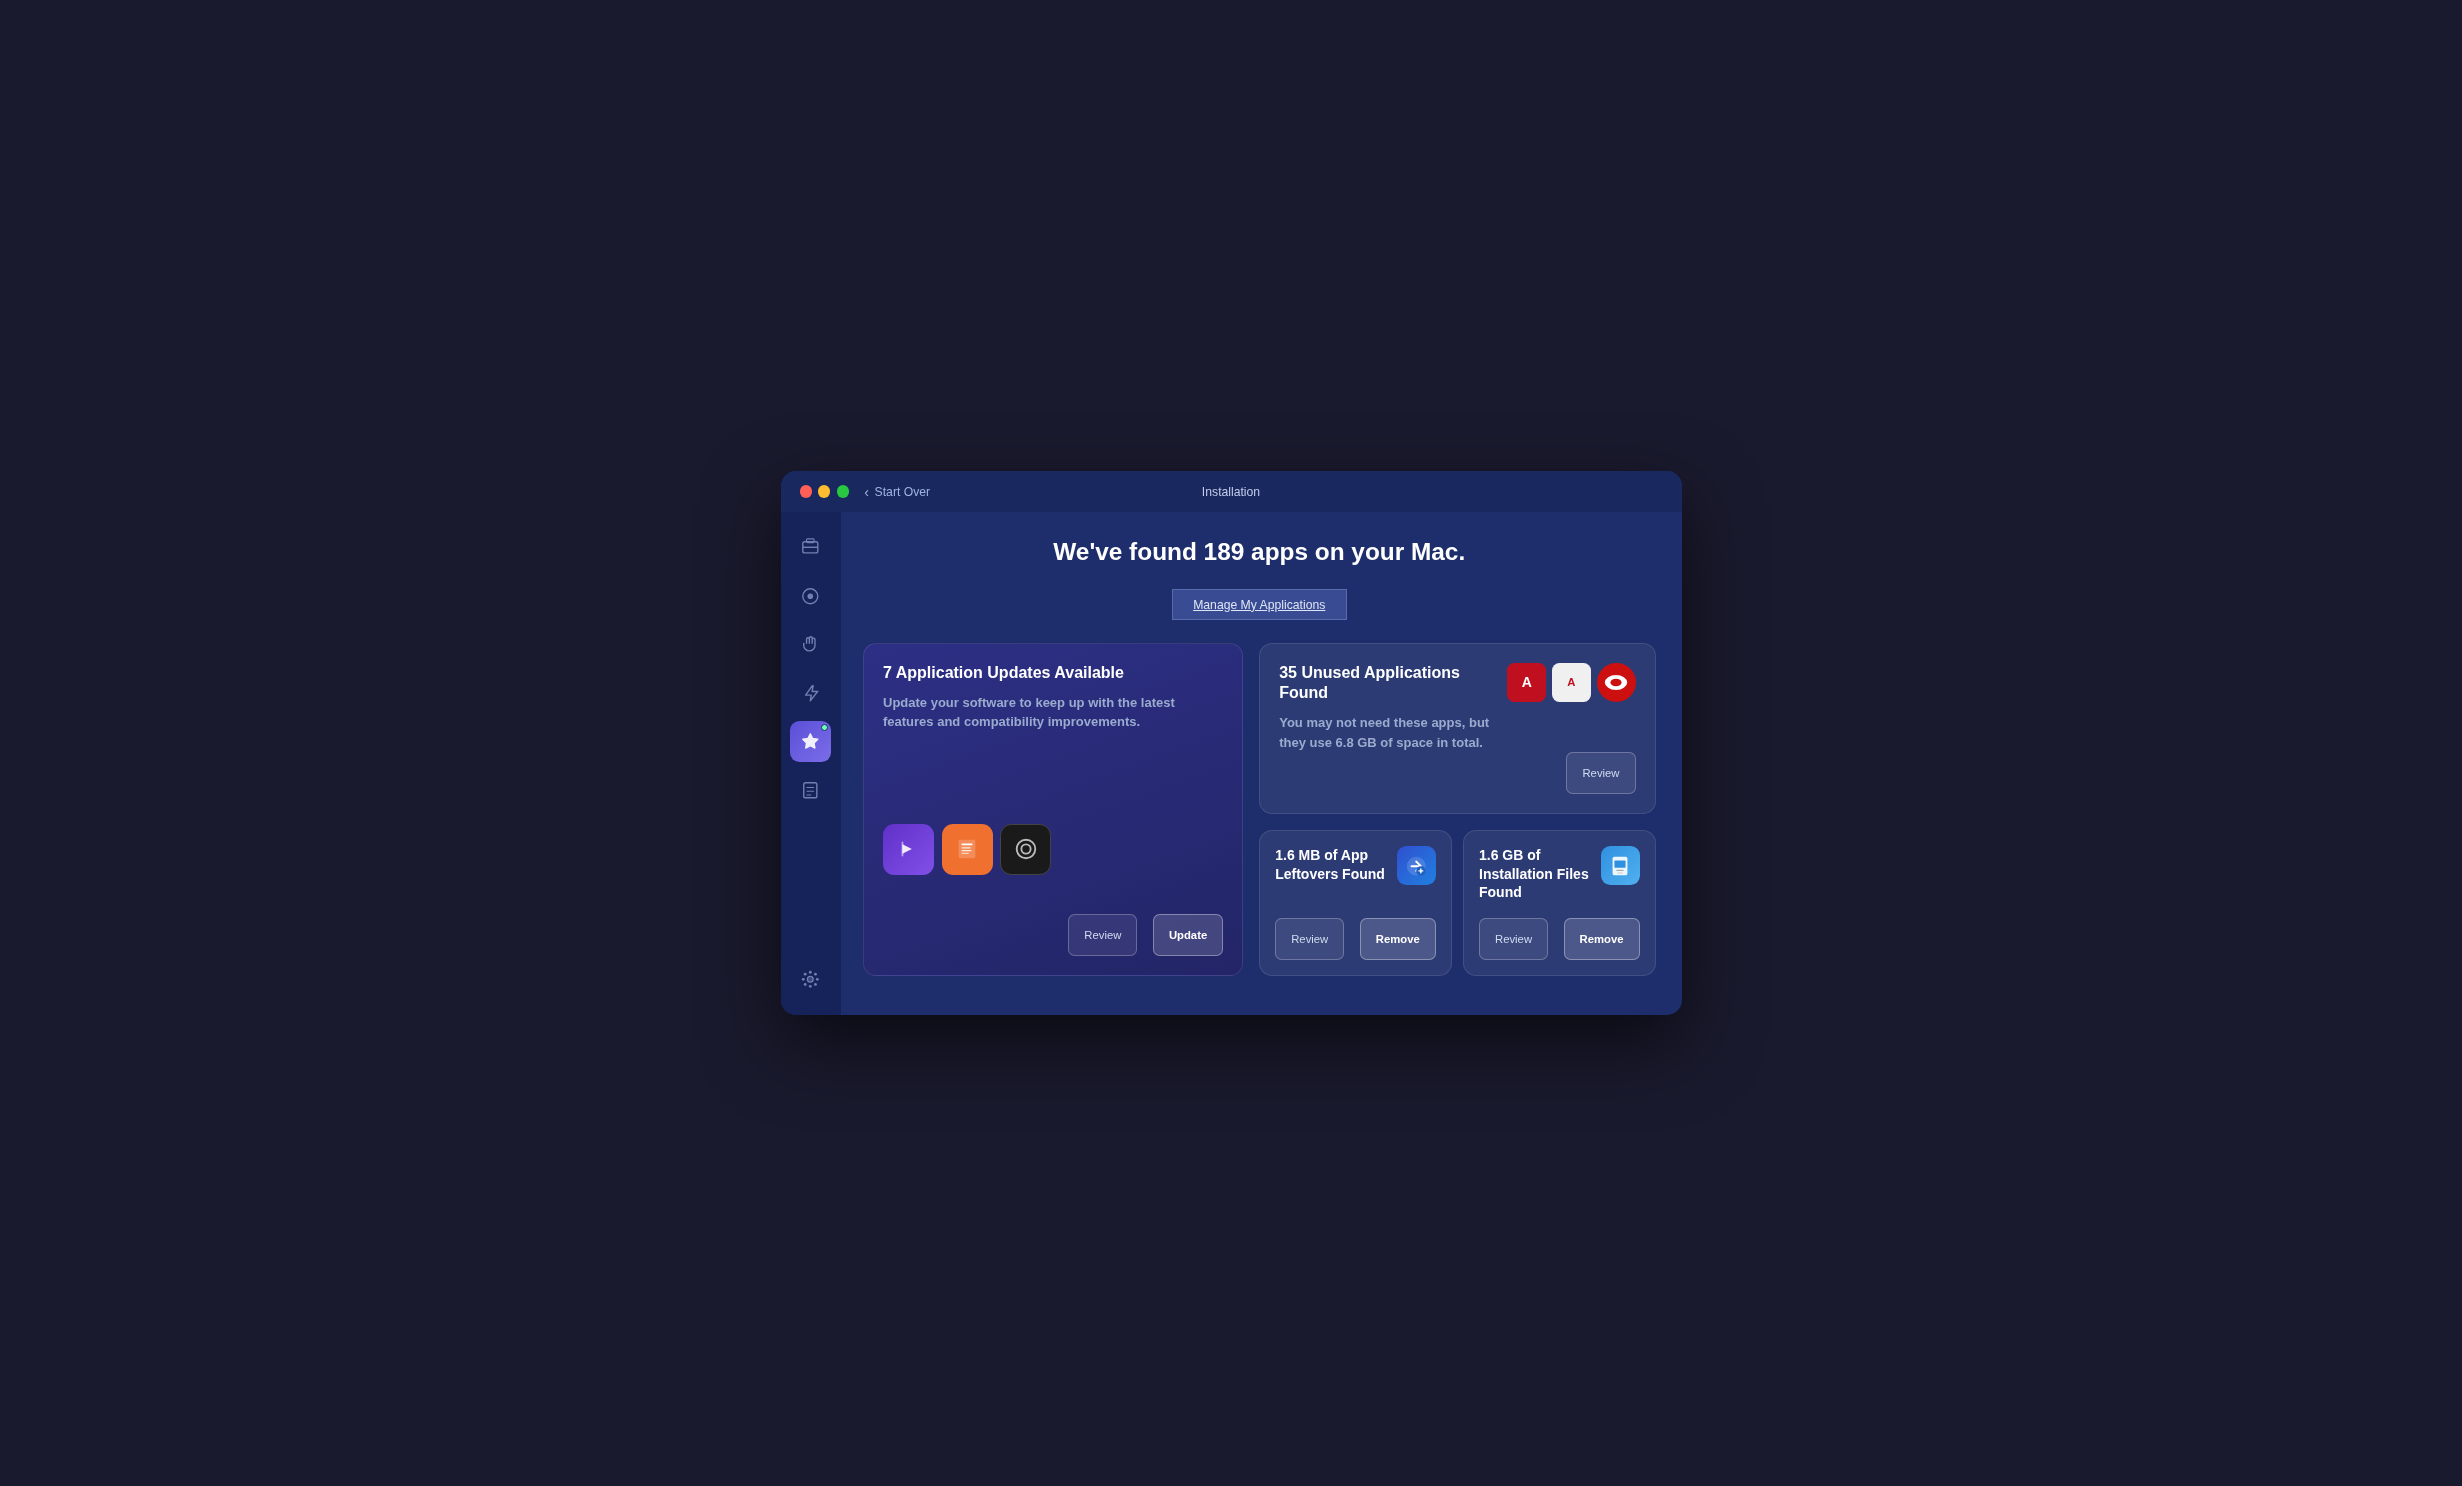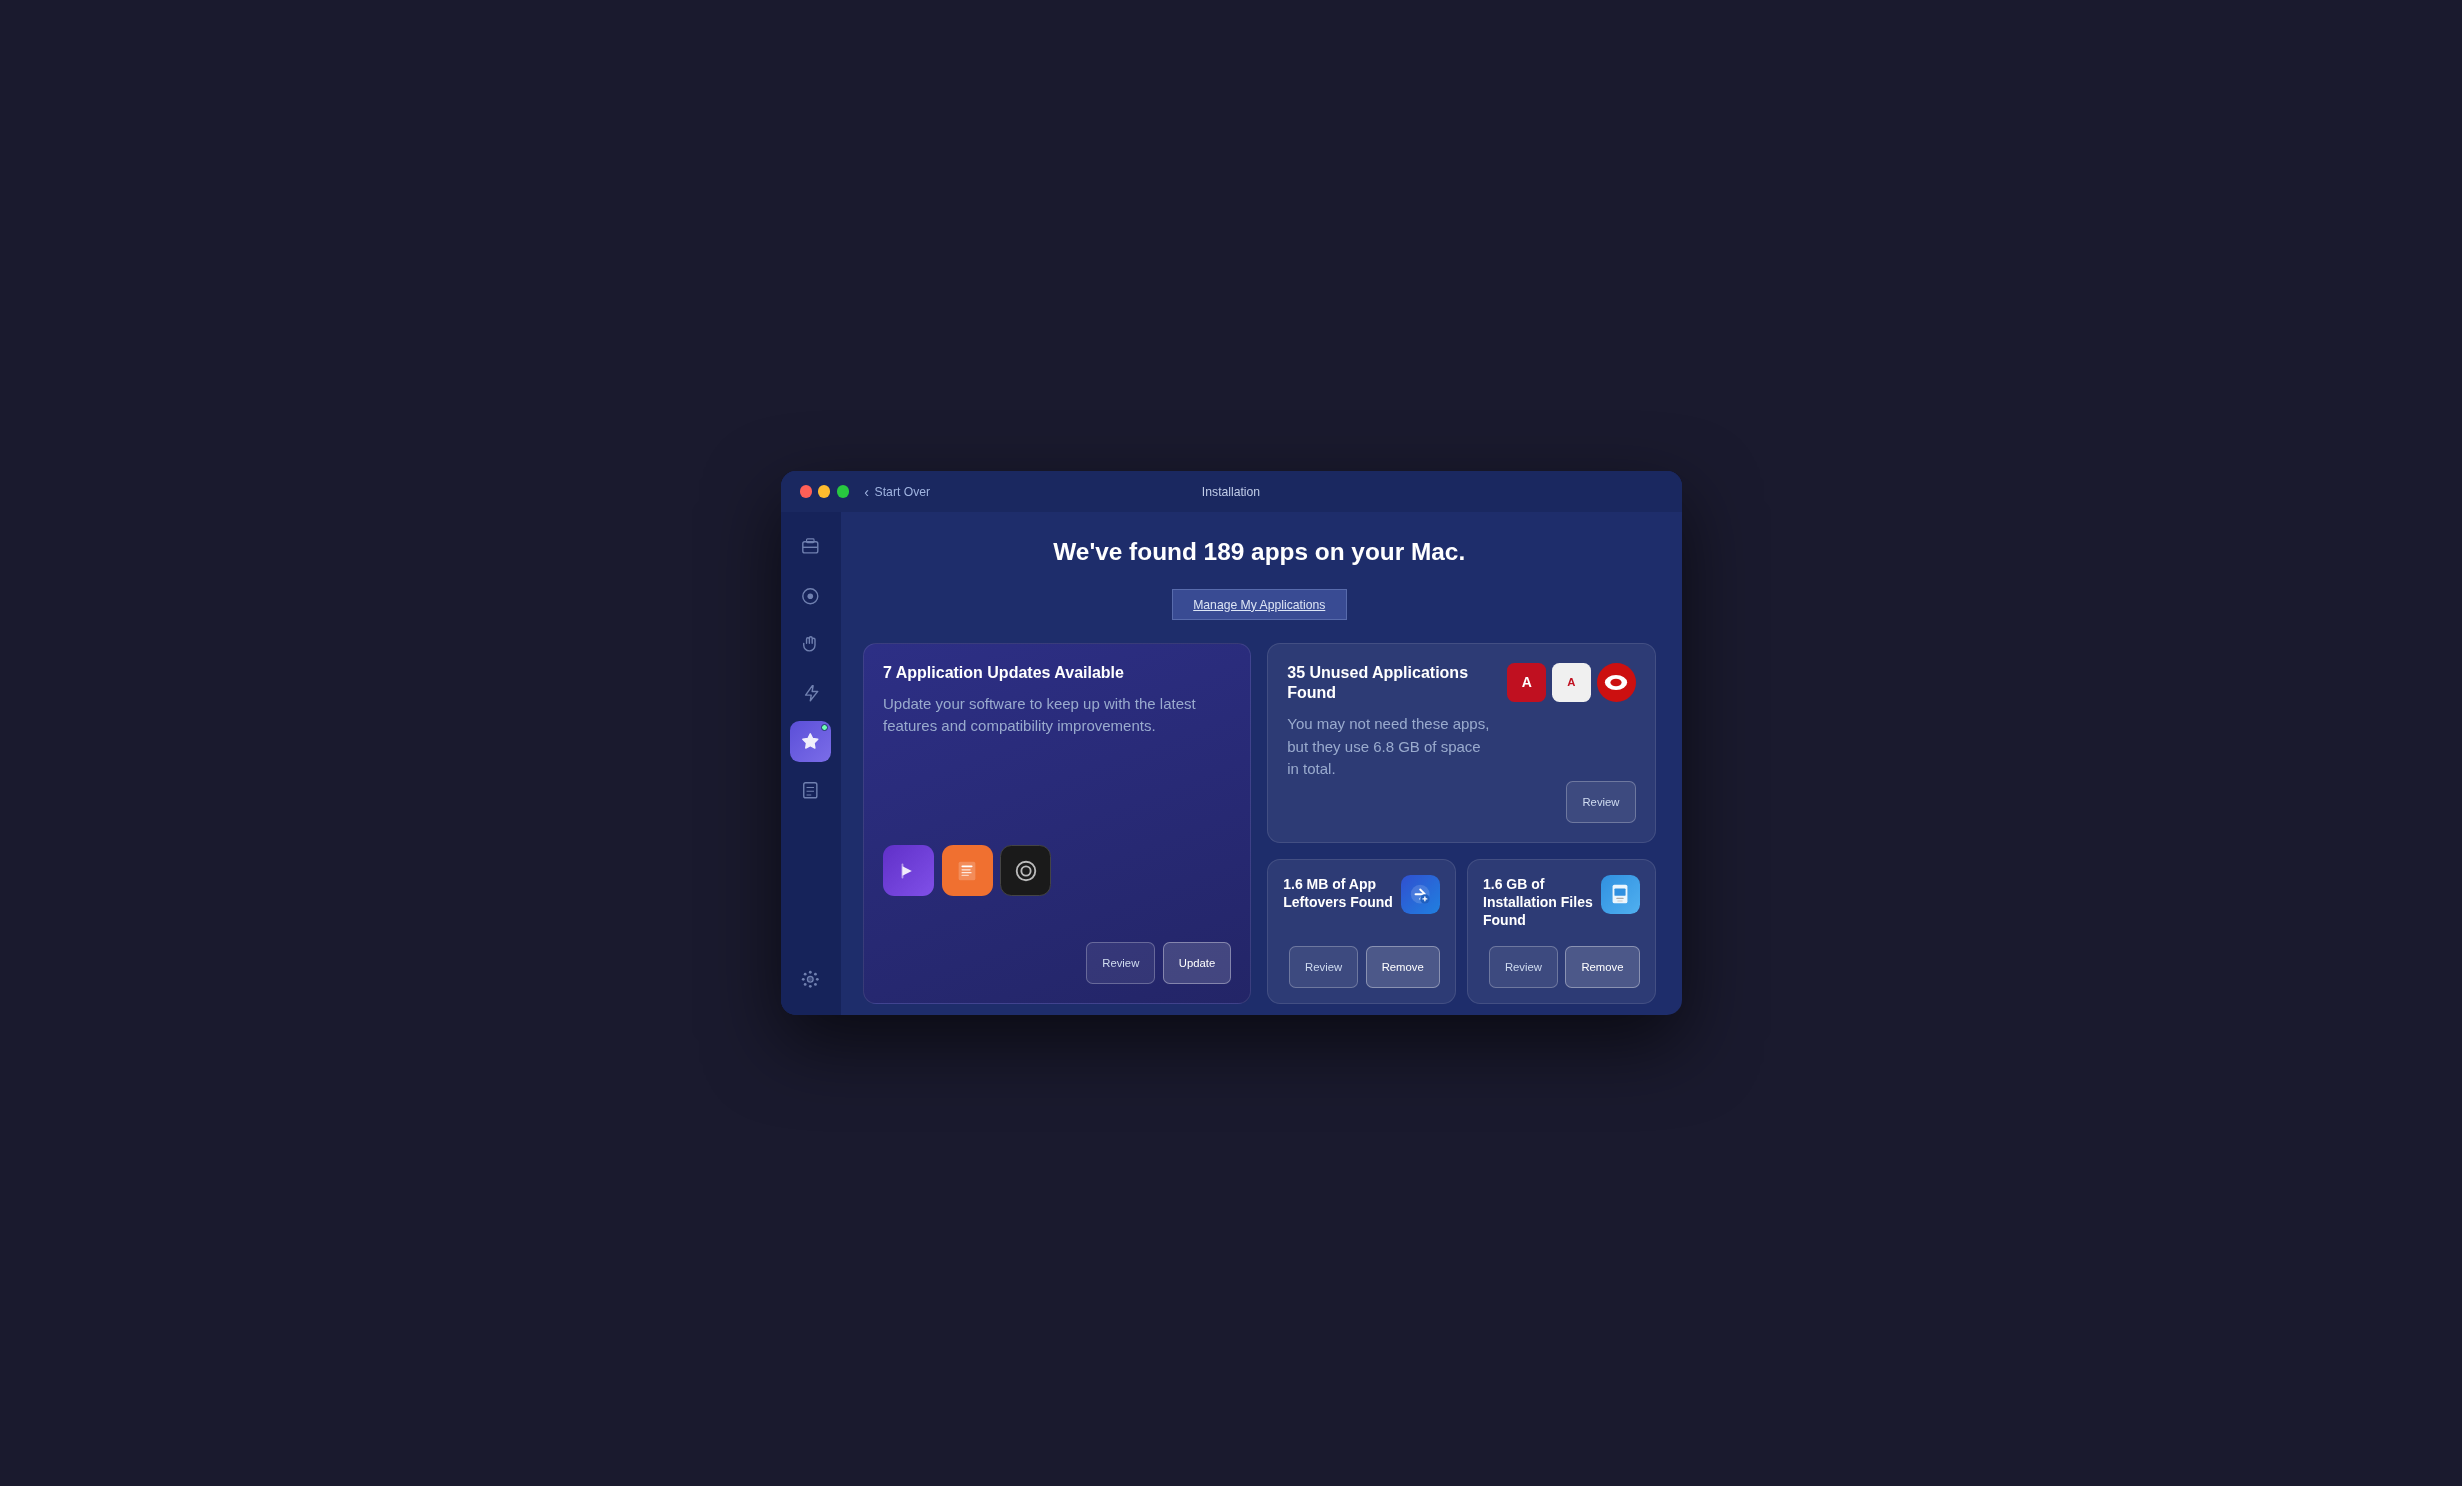--- a/index.html
+++ b/index.html
@@ -188,23 +188,24 @@
     .card-title {
       color: #ffffff;
       font-size: 16px;
       font-weight: 700;
       margin-bottom: 9.4px;
       line-height: 1.3;
     }
 
     .card-desc {
       color: #9aabce;
-      font-size: 15px;
+      font-size: 13px;
       line-height: 1.5;
       flex: 1;
+      font-weight: bold;
     }
 
     .card-icons {
       display: flex;
       gap: 7.5px;
       margin-top: 19px;
       margin-bottom: 3.8px;
       flex: 1;
       align-items: center;
     }
@@ -255,25 +256,26 @@
       border-radius: 6.6px;
       cursor: pointer;
       transition: background 0.15s;
     }
 
     .btn-primary {
       background: rgba(255,255,255,0.15);
       border: 0.9px solid rgba(255,255,255,0.35);
       color: #ffffff;
       font-size: 11.3px;
-      font-weight: 400;
+      font-weight: 700;
       padding: 5.6px 15px;
       border-radius: 6.6px;
       cursor: pointer;
       transition: background 0.15s;
+      margin-left: 8px;
     }
 
     
     .card.unused {
       grid-row: 1;
       grid-column: 2;
     }
 
     .unused-header {
       display: flex;

